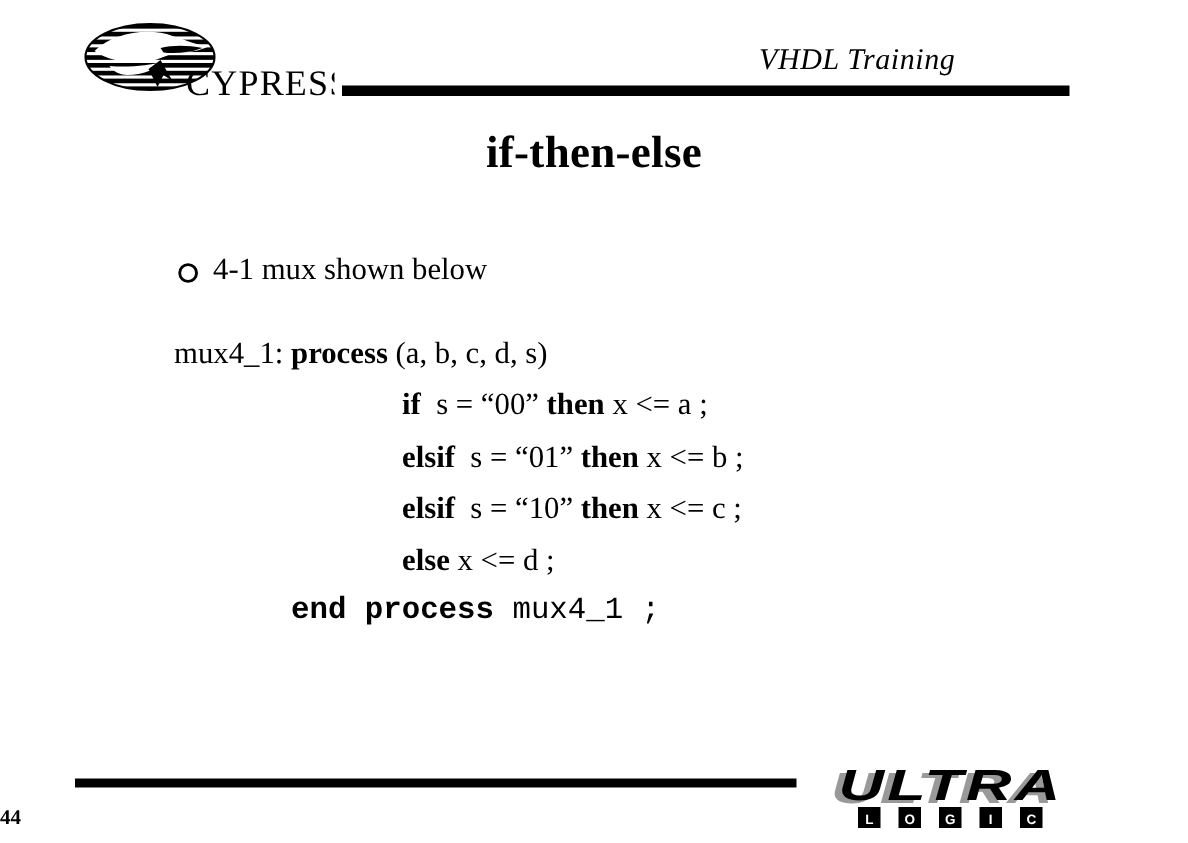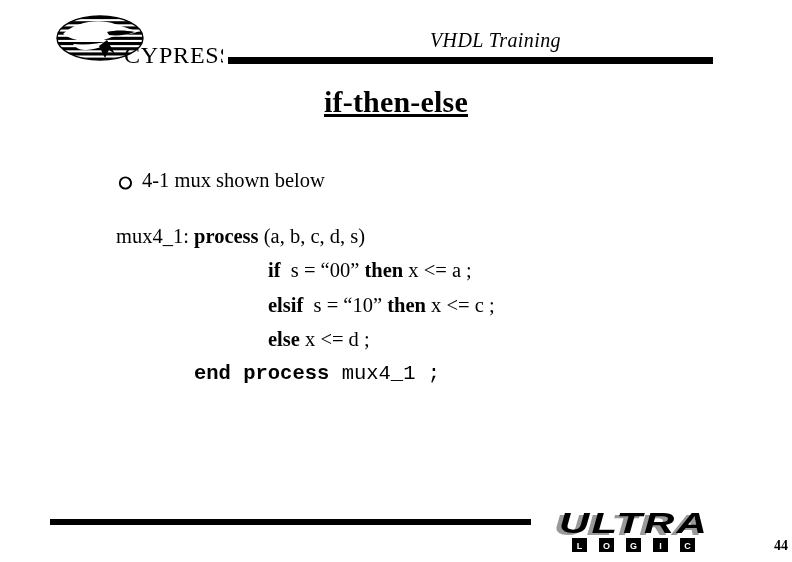--- a/index.html
+++ b/index.html
@@ -27,21 +27,21 @@
     width: 168px;
     height: 56px;
   }
   #header-logo svg { display: block; }
 
   #header-title {
     position: absolute;
     left: 430px;
     top: 30px;
     width: 283px;
-    text-align: left;
+    text-align: center;
     font-style: italic;
     font-size: 20px;
     letter-spacing: 0.4px;
     line-height: 1;
     white-space: nowrap;
   }
   #header-rule {
     position: absolute;
     left: 228px;
     top: 57px;
@@ -53,21 +53,20 @@
   
   #slide-title {
     position: absolute;
     left: 0;
     top: 85px;
     width: 792px;
     text-align: center;
     font-size: 30px;
     font-weight: bold;
     letter-spacing: 0.2px;
-    text-decoration: underline;
   }
 
   
   #body-block {
     position: absolute;
     left: 116px;
     top: 163px;
     width: 620px;
     font-size: 20.5px;
     line-height: 34.5px;
@@ -113,21 +112,21 @@
     left: 50px;
     top: 530px;
     font-size: 12.5px;
     white-space: nowrap;
   }
   #page-number {
     position: absolute;
     left: 0;
     top: 538px;
     width: 788px;
-    text-align: right;
+    text-align: left;
     font-size: 14px;
     font-weight: bold;
   }
 
   
   #ultra-logo {
     position: absolute;
     left: 552px;
     top: 508px;
     width: 172px;
@@ -191,20 +190,21 @@
           <circle cx="9.4" cy="10" r="5.6" fill="none" stroke="#000000" stroke-width="1.9"></circle>
         </svg>
       </span><span>4-1 mux shown below</span>
     </div>
 
     <div class="code-line ind-0"><span>mux4_1: </span><span class="kw">process</span><span> (a, b, c, d, s)</span></div>
 
 
     <div class="code-line ind-2"><span class="kw">if</span><span>  s = “00” </span><span class="kw">then</span><span> x &lt;= a ;</span></div>
 
+    <div class="code-line ind-2"><span class="kw">elsif</span><span>  s = “01” </span><span class="kw">then</span><span> x &lt;= b ;</span></div>
 
     <div class="code-line ind-2"><span class="kw">elsif</span><span>  s = “10” </span><span class="kw">then</span><span> x &lt;= c ;</span></div>
 
     <div class="code-line ind-2"><span class="kw">else</span><span> x &lt;= d ;</span></div>
 
     <div class="code-line ind-3"><span class="kw">end process</span><span> mux4_1 ;</span></div>
 
   </div>
 
   <div id="footer-rule"></div>

